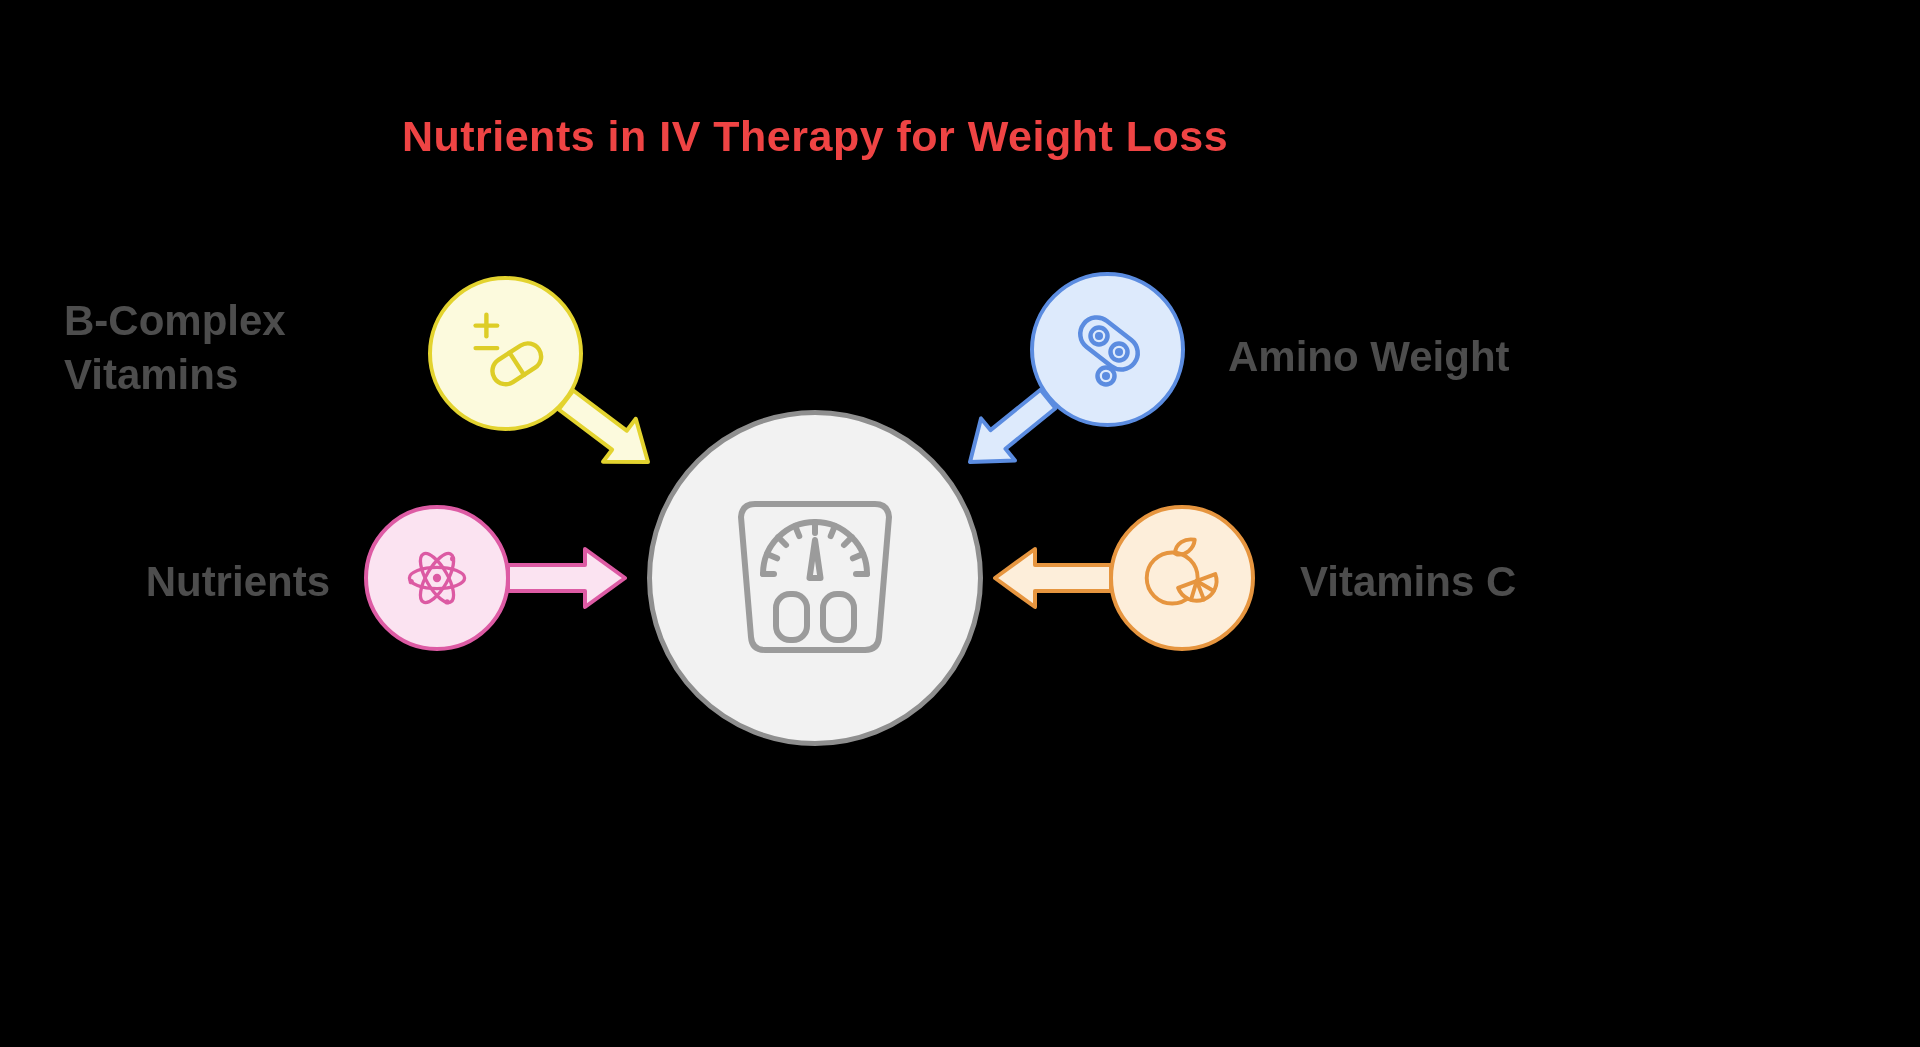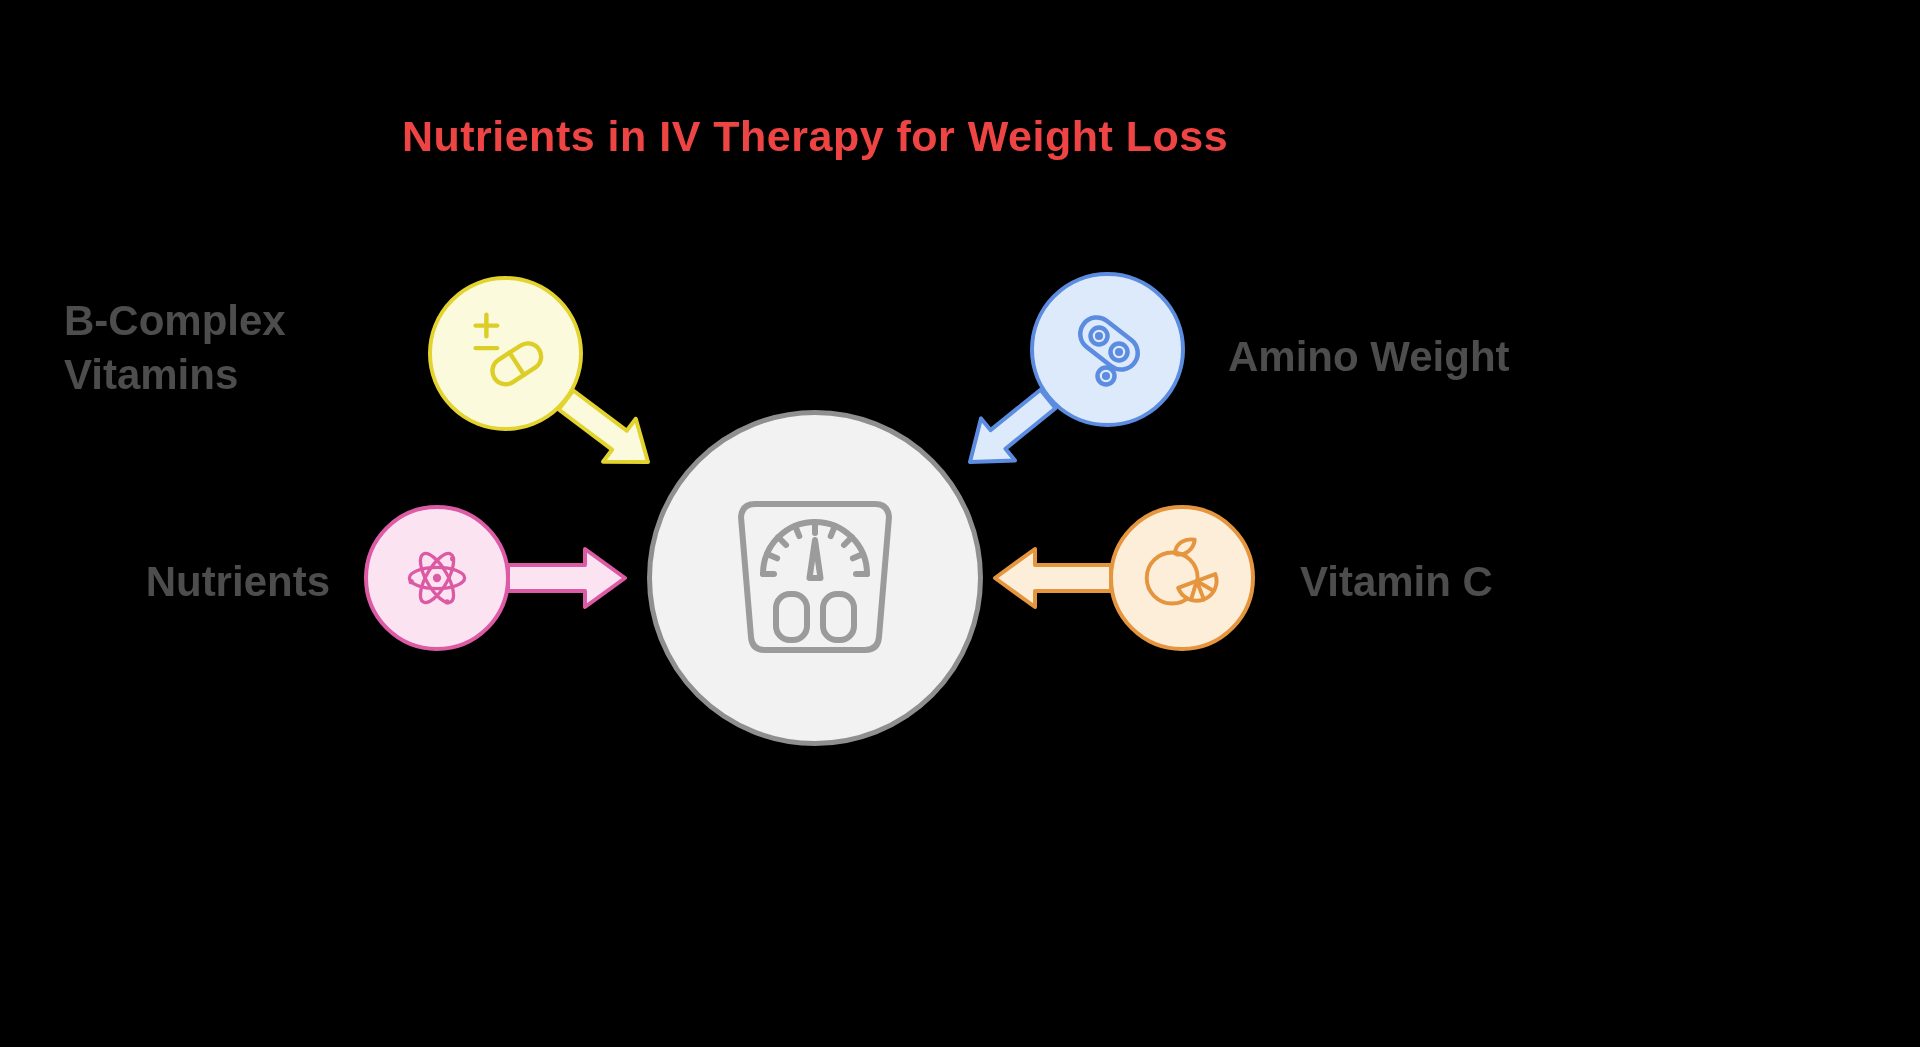--- a/index.html
+++ b/index.html
@@ -166,15 +166,15 @@
         <path d="M 65 53 L 72.3 71.8"></path>
         <path d="M 65 53 L 59.2 72.3"></path>
       </g>
     </svg>
   </div>
 
   <div class="node-label label-bcomplex">B-Complex
 Vitamins</div>
   <div class="node-label label-amino">Amino Weight</div>
   <div class="node-label label-magnesium">Nutrients</div>
-  <div class="node-label label-vitaminc">Vitamin C</div>
+  <div class="node-label label-vitaminc">Vitamins C</div>
 
 </div>
 
 </body></html>

